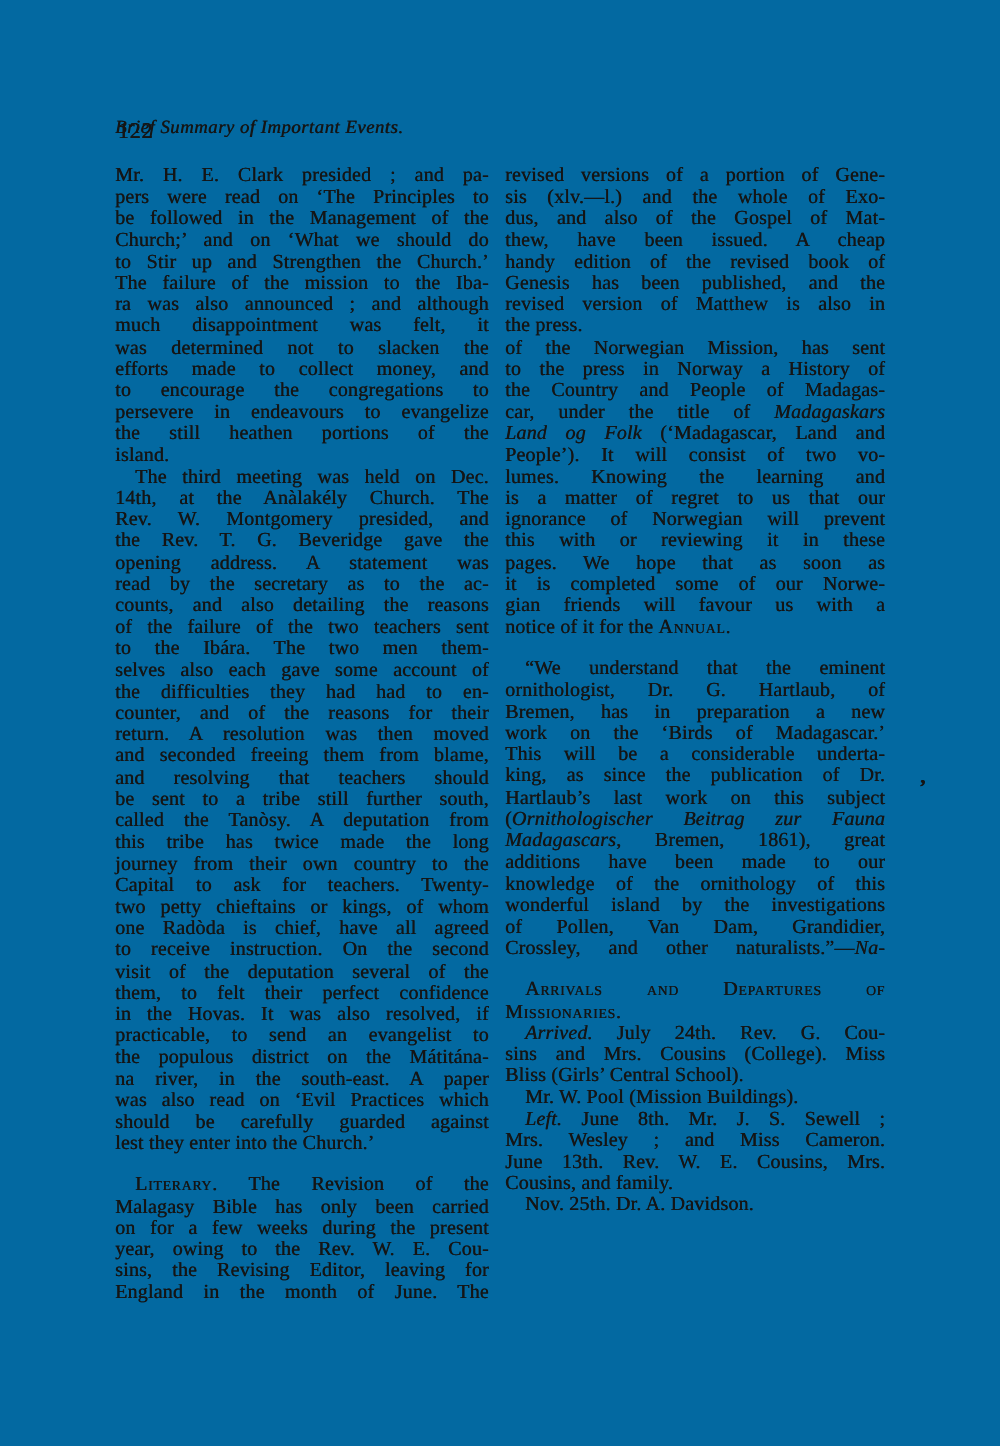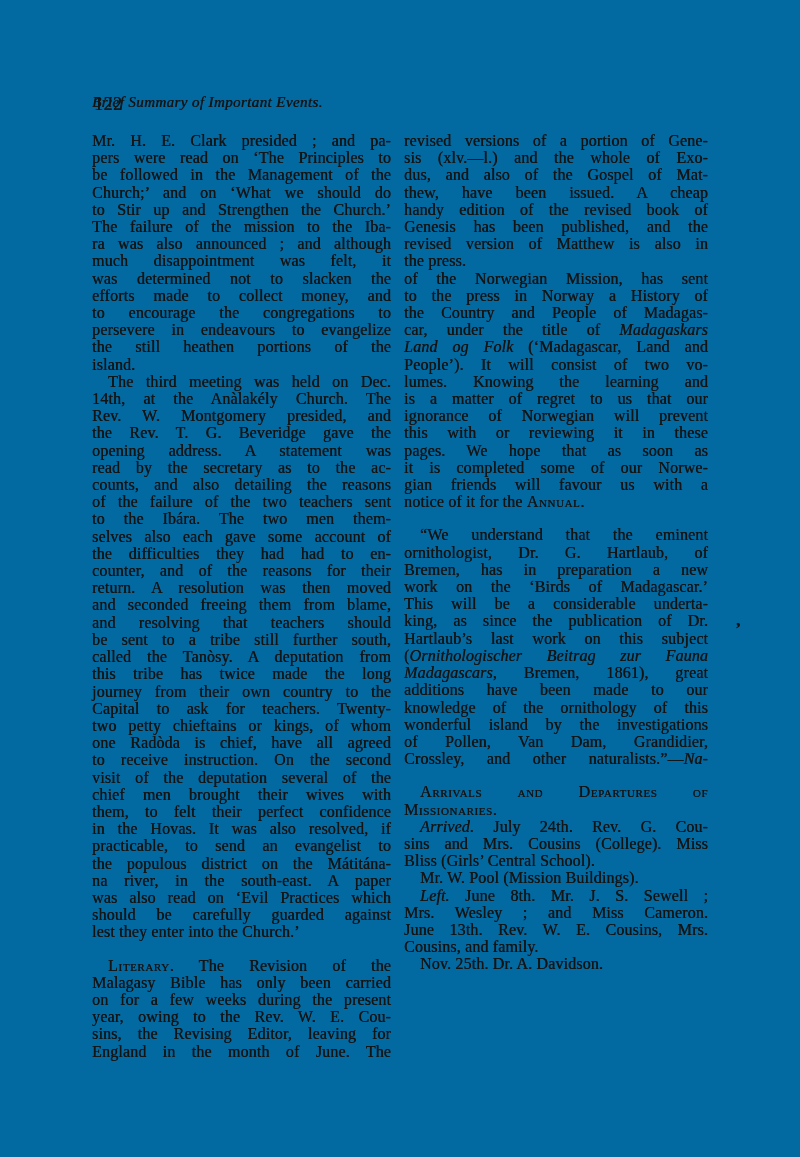--- a/index.html
+++ b/index.html
@@ -67,21 +67,20 @@
         <div class="line" data-name="text-line">and resolving that teachers should</div>
         <div class="line" data-name="text-line">be sent to a tribe still further south,</div>
         <div class="line" data-name="text-line">called the Tanòsy. A deputation from</div>
         <div class="line" data-name="text-line">this tribe has twice made the long</div>
         <div class="line" data-name="text-line">journey from their own country to the</div>
         <div class="line" data-name="text-line">Capital to ask for teachers. Twenty-</div>
         <div class="line" data-name="text-line">two petty chieftains or kings, of whom</div>
         <div class="line" data-name="text-line">one Radòda is chief, have all agreed</div>
         <div class="line" data-name="text-line">to receive instruction. On the second</div>
         <div class="line" data-name="text-line">visit of the deputation several of the</div>
-        <div class="line" data-name="text-line">chief men brought their wives with</div>
         <div class="line" data-name="text-line">them, to felt their perfect confidence</div>
         <div class="line" data-name="text-line">in the Hovas. It was also resolved, if</div>
         <div class="line" data-name="text-line">practicable, to send an evangelist to</div>
         <div class="line" data-name="text-line">the populous district on the Mátitána-</div>
         <div class="line" data-name="text-line">na river, in the south-east. A paper</div>
         <div class="line" data-name="text-line">was also read on ‘Evil Practices which</div>
         <div class="line" data-name="text-line">should be carefully guarded against</div>
         <div class="line end" data-name="text-line">lest they enter into the Church.’</div>
         <div class="line in gap" data-name="text-line"><span class="sc">Literary</span>. The Revision of the</div>
         <div class="line" data-name="text-line">Malagasy Bible has only been carried</div>

